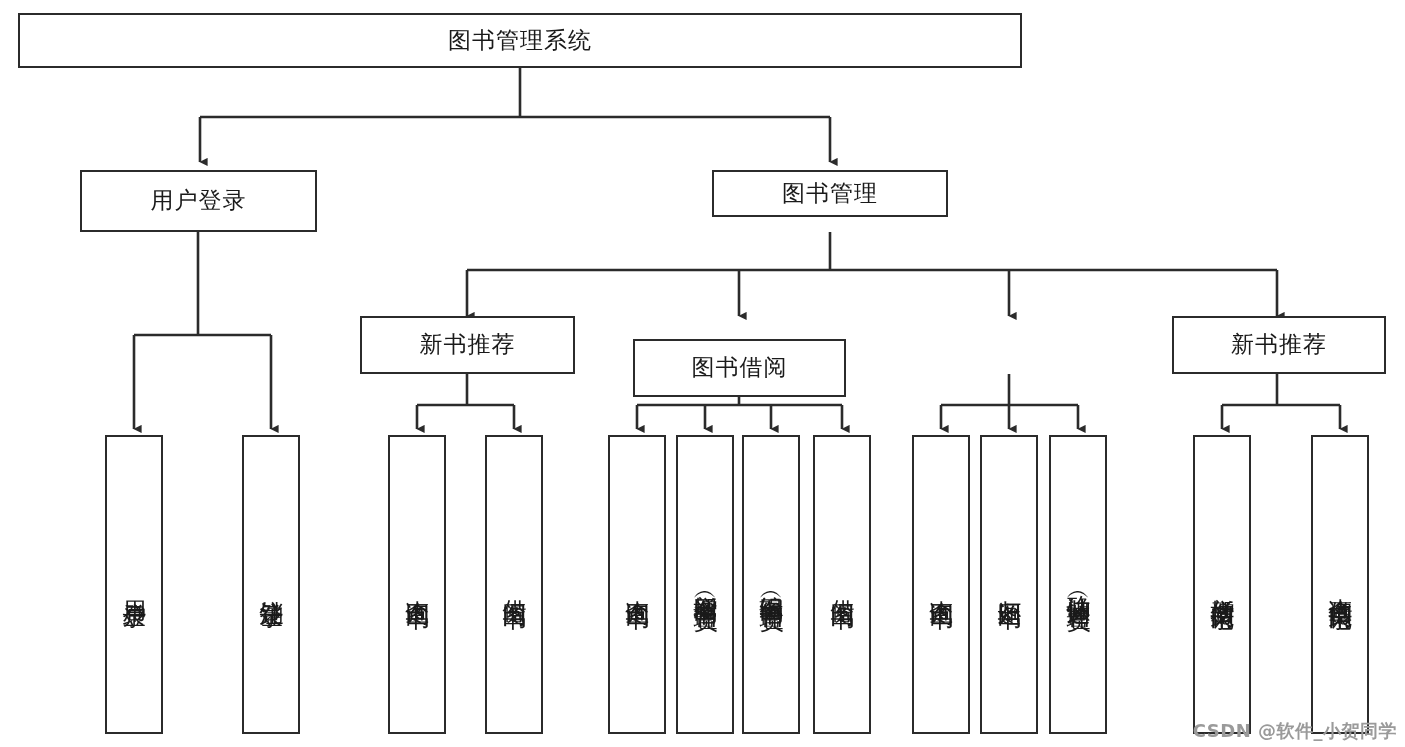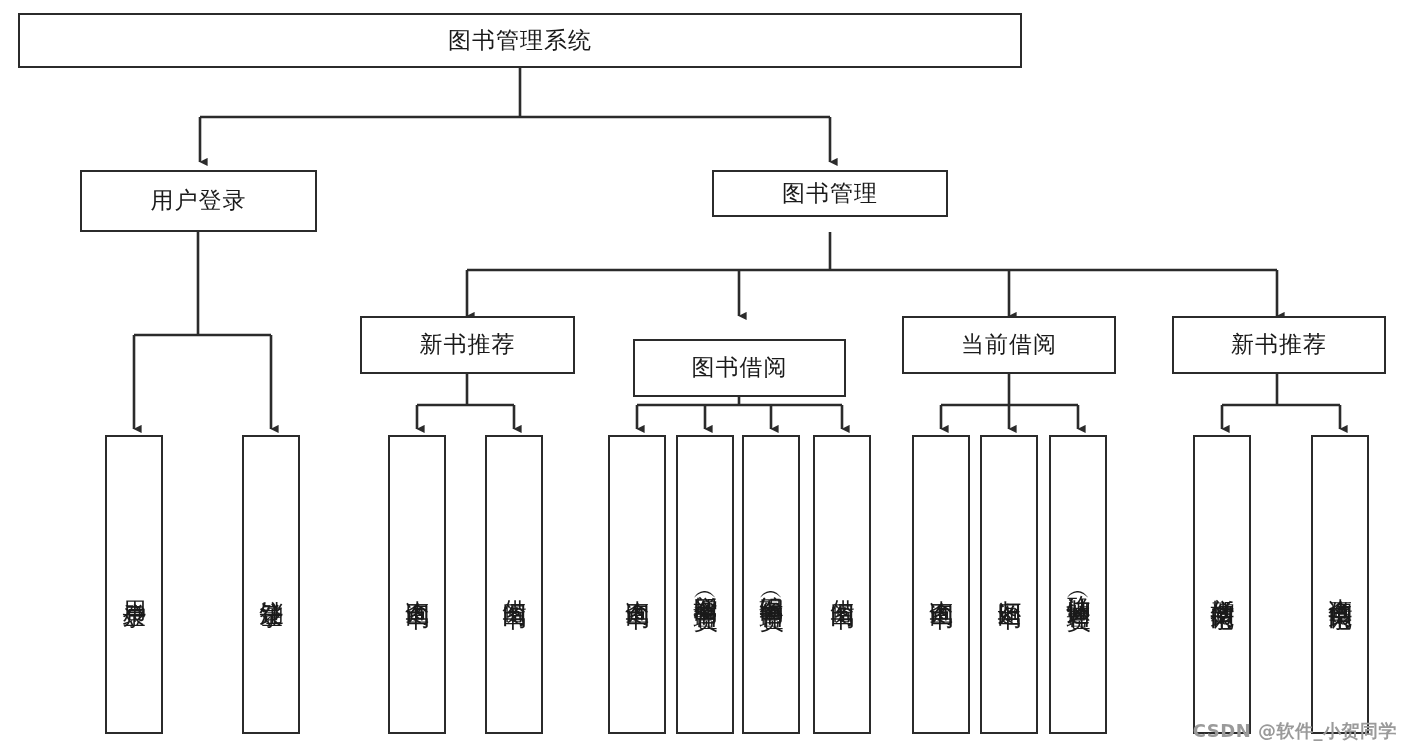--- a/index.html
+++ b/index.html
@@ -135,23 +135,20 @@
   <div class="node horiz" style="left:712px; top:170px; width:236px; height:47px;">
     <span class="txt">图书管理</span>
   </div>
 
   <div class="node horiz" style="left:360px; top:316px; width:215px; height:58px;">
     <span class="txt">新书推荐</span>
   </div>
   <div class="node horiz" style="left:633px; top:316px; width:213px; height:58px;margin-top:23px;">
     <span class="txt">图书借阅</span>
   </div>
-  <div class="node horiz" style="left:902px; top:316px; width:214px; height:58px;">
-    <span class="txt">当前借阅</span>
-  </div>
   <div class="node horiz" style="left:1172px; top:316px; width:214px; height:58px;">
     <span class="txt">新书推荐</span>
   </div>
 
   <div class="node vert" style="left:105px; top:435px; width:58px; height:299px;">
     <span class="txt">用户登录</span>
   </div>
   <div class="node vert" style="left:242px; top:435px; width:58px; height:299px;">
     <span class="txt">注销登录</span>
   </div>

